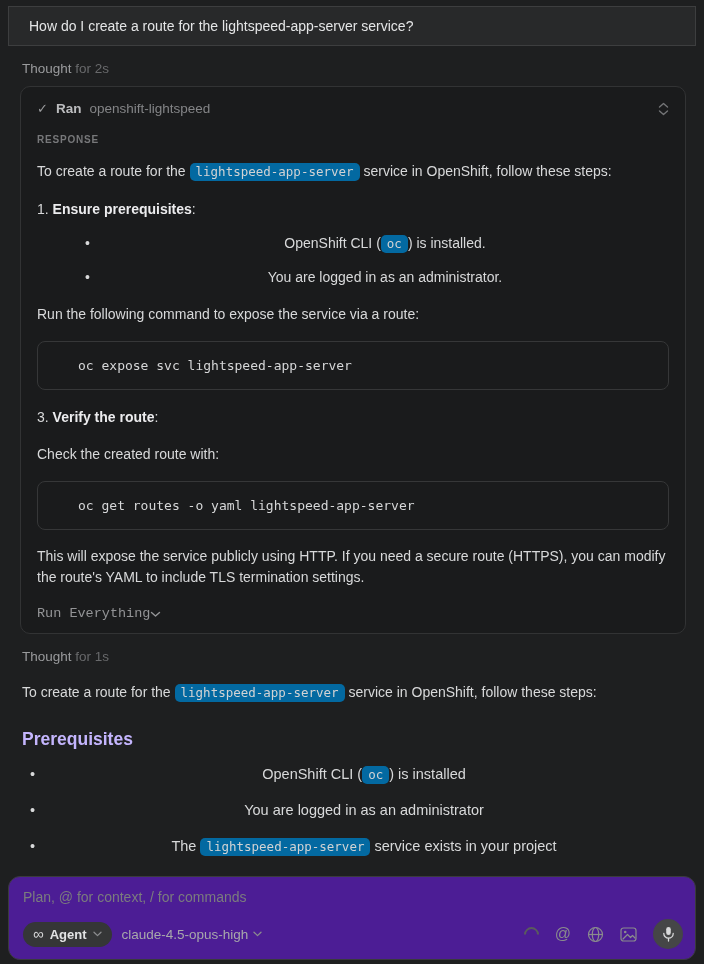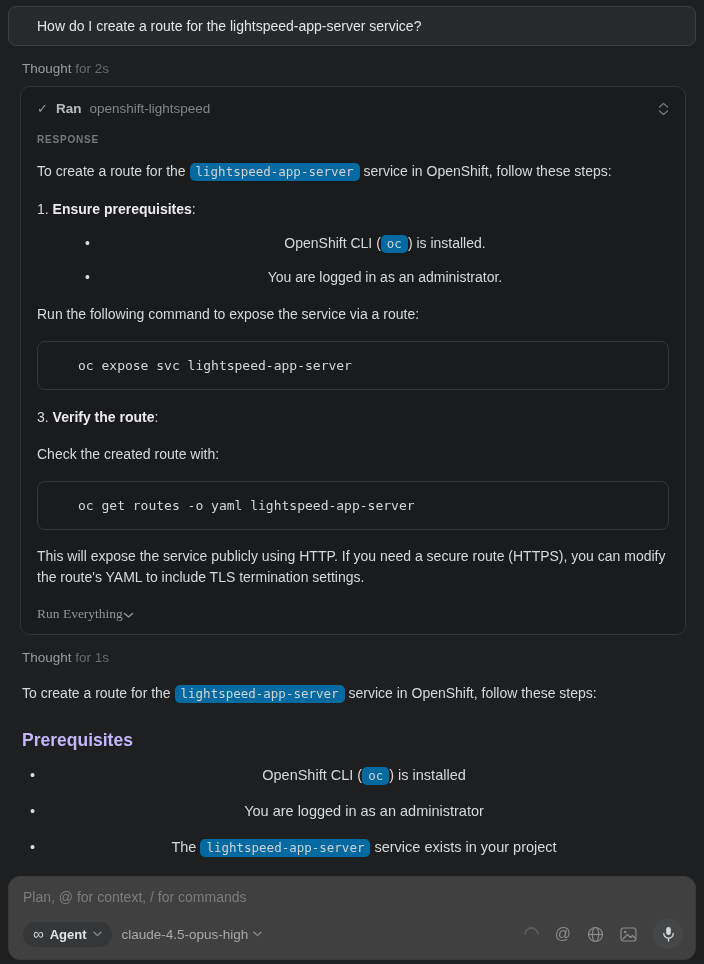--- a/index.html
+++ b/index.html
@@ -11,22 +11,22 @@
     position:relative;
     font-size:14px;
   }
   .mono { font-family:"DejaVu Sans Mono","Liberation Mono",monospace; }
 
   
   .user-msg {
     margin:6px 8px 0 8px;
     background:#28292a;
     border:1px solid #3d3e3f;
-    border-radius:8px;
-    padding:11px 28px;
+    border-radius:0;
+    padding:11px 20px;
     color:#e4e5e6;
     font-size:14px;
   }
 
   
   .thought { margin:15px 22px 0 22px; font-size:13.5px; }
   .thought .t-label { color:#9a9b9d; }
   .thought .t-dur { color:#68696b; }
 
   
@@ -92,41 +92,41 @@
     font-size:13px;
     color:#d6d7d8;
     background:#1a1b1c;
   }
 
   .run-everything {
     margin-top:18px;
     display:inline-flex; align-items:center; 
     color:#939496; font-size:13.5px;
     background:none; border:none; cursor:pointer;
-    font-family:Liberation Serif, serif;
+    font-family:Liberation Mono, monospace;
   }
   .run-everything svg { margin-top:2px; }
 
   
   .answer { margin:0 22px; }
   .answer .intro { margin-top:18px; }
   .answer h2 {
     margin-top:26px;
     font-size:17.5px;
     color:#c4b5fd;
     font-weight:bold;
   }
   .answer ul.blist li { margin-top:14px; font-size:14.5px; }
   .answer h2.clipped { margin-top:28px; }
 
   
   .composer {
     position:absolute;
     left:8px; right:8px; bottom:4px;
-    background:#404040;
+    background:#4c1d95;
     border:1px solid #3a3b3c;
     border-radius:12px;
     padding:12px 12px 10px 14px;
     z-index:5;
   }
   .composer input {
     width:100%;
     background:transparent; border:none; outline:none;
     color:#e4e5e6; font-size:14px;
     font-family:inherit;

